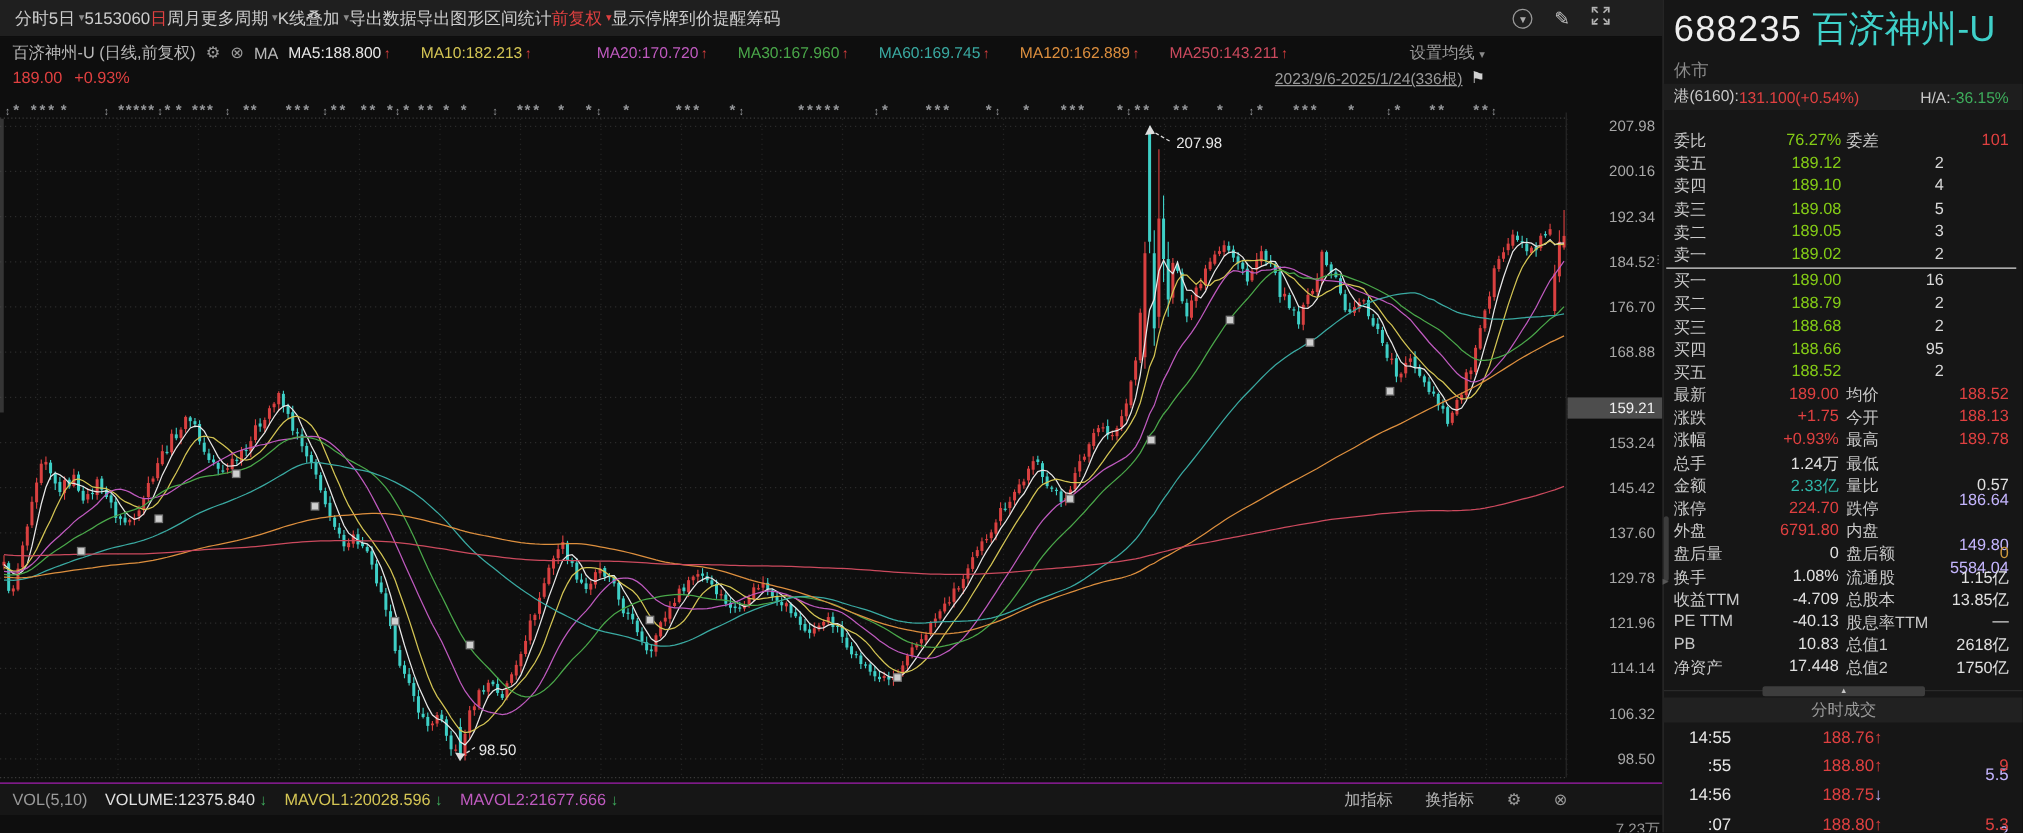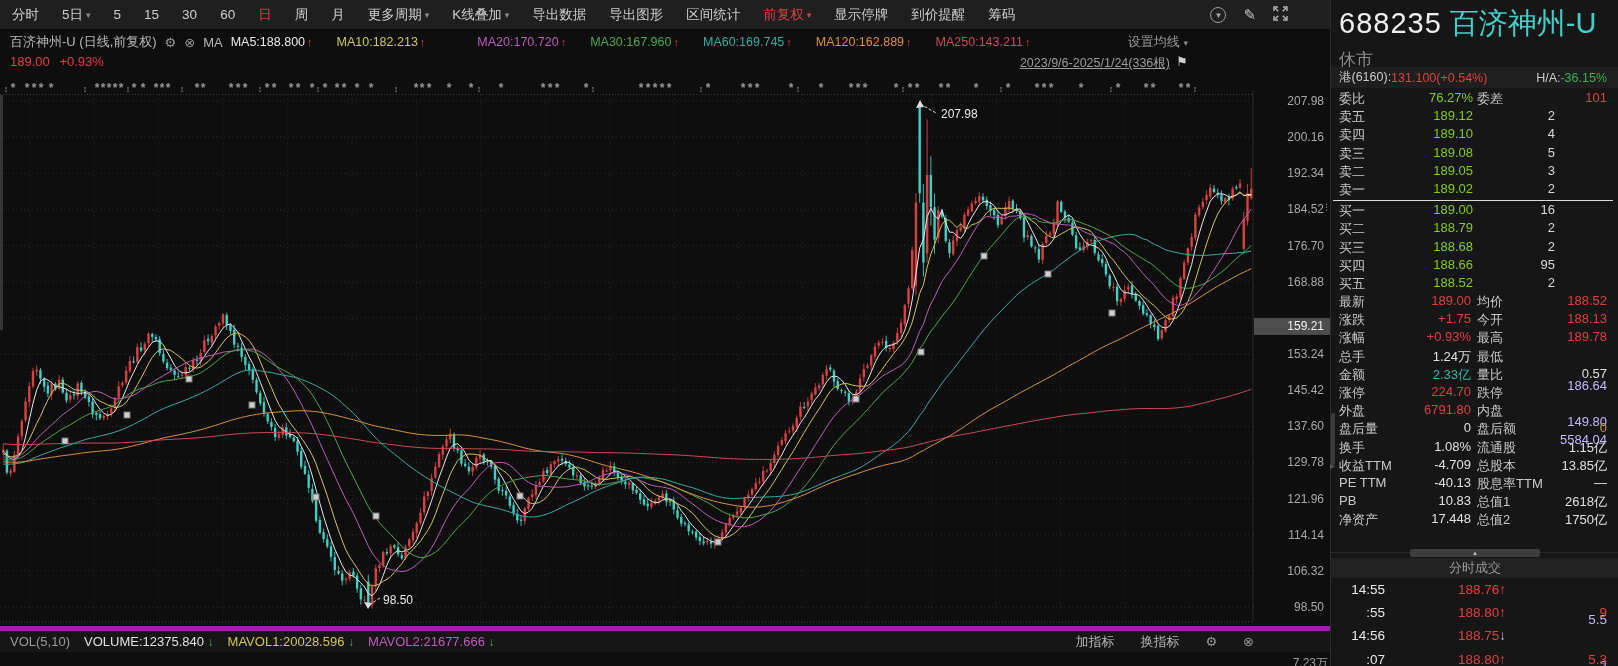--- a/index.html
+++ b/index.html
@@ -2,21 +2,21 @@
 <html><head>
 <meta charset="utf-8">
 <style>
   * { margin:0; padding:0; box-sizing:border-box; }
   html,body { background:#131313; }
   body { font-family:"Liberation Sans","DejaVu Sans",sans-serif; width:1618px; height:666px; overflow:hidden; }
   .app { position:relative; width:1618px; height:666px; background:#131313; color:#cfcfcf; }
 
   
   .toolbar { position:absolute; left:0; top:0; width:1330px; height:30px; background:#1f1f1f; border-bottom:1px solid #090909; display:flex; align-items:center; }
-  .tb-items { display:flex; align-items:center; gap:23px; padding-left:12px; font-size:13.5px; color:#cdcdcd; white-space:nowrap; }
+  .tb-items { display:flex; align-items:center; padding-left:12px; font-size:13.5px; color:#cdcdcd; white-space:nowrap; }
   .tb-item { cursor:pointer; display:flex; align-items:center; gap:3px; }
   .tb-item.active { color:#e04040; }
   .caret { font-size:9px; color:#8a8a8a; }
   .tb-item.active .caret { color:#e04040; }
   .tb-icons { position:absolute; right:42px; top:0; height:30px; display:flex; align-items:center; gap:17px; }
   .circle-ic { width:16px; height:16px; border:1px solid #9a9a9a; border-radius:50%; display:flex; align-items:center; justify-content:center; font-size:8px; color:#aaa; }
   .pen-ic { font-size:15px; color:#c0c0c0; }
 
   
   .chart-area { position:absolute; left:0; top:30px; width:1330px; height:636px; background:#0e0e0e; }
@@ -26,41 +26,41 @@
   .ma-chip { font-size:12.5px; }
   .ma-arrow { color:#e04040; font-size:11px; margin-left:2px; }
   .settings-ma { position:absolute; right:142px; top:3px; font-size:13px; color:#9a9a9a; z-index:2; cursor:pointer; }
   .row2 { position:absolute; left:10px; top:24px; font-size:13px; color:#e04040; z-index:2; }
   .range-label { position:absolute; right:160px; top:25px; font-size:12.5px; color:#9a9a9a; text-decoration:underline; z-index:2; cursor:pointer; }
   .pin-ic { position:absolute; right:142px; top:24px; color:#d0d0d0; font-size:13px; z-index:2; }
   .left-strip { position:absolute; left:0; top:65px; width:3px; height:235px; background:#565656; opacity:.55; z-index:2; }
   .axis-grip { position:absolute; left:1322px; top:172px; color:#8f8f8f; font-size:9px; letter-spacing:-3px; z-index:2; }
 
   
-  .vol-row { position:absolute; left:0; top:596px; width:1330px; height:26px; background:#161616; border-top:5px solid #a21caf; display:flex; align-items:center; gap:14px; padding-left:10px; font-size:13px; z-index:3; white-space:nowrap; }
+  .vol-row { position:absolute; left:0; top:596px; width:1330px; height:26px; background:#161616; border-top:1px solid #a21caf; display:flex; align-items:center; gap:14px; padding-left:10px; font-size:13px; z-index:3; white-space:nowrap; }
   .vol-ind { color:#9a9a9a; }
   .vol-val { color:#e0e0e0; }
   .vol-ma1 { color:#d4c554; }
   .vol-ma2 { color:#bf5abf; }
   .dn-arrow { color:#3ead5c; font-size:12px; }
   .vol-right { margin-left:auto; display:flex; align-items:center; gap:26px; padding-right:76px; color:#b5b5b5; }
   .vol-axis-partial { position:absolute; left:1284px; top:625px; width:44px; height:11px; overflow:hidden; font-size:12px; color:#9a9a9a; z-index:3; text-align:right; }
 
   
   .panel { position:absolute; left:1330px; top:0; width:288px; height:666px; background:#161616; border-left:1px solid #2b2b2b; font-size:13px; z-index:4; }
   .p-header { position:absolute; left:8px; top:4px; white-space:nowrap; }
   .p-code { font-size:29px; color:#eeeeee; letter-spacing:1px; }
   .p-name { font-size:29px; color:#3fd0c9; margin-left:8px; }
-  .p-status { position:absolute; left:8px; top:48px; font-size:17px; color:#8a8a8a; }
+  .p-status { position:absolute; left:8px; top:48px; font-size:14px; color:#8a8a8a; }
   .p-hk { position:absolute; left:0; top:67px; width:288px; height:21px; background:#1e1e1e; display:flex; align-items:center; padding:0 12px 0 8px; font-size:12.5px; }
   .p-hk .lbl { color:#c9c9c9; }
   .p-hk .red { color:#e04040; }
   .p-hk .right { margin-left:auto; }
   .p-hk .grn { color:#3ead5c; }
-  .p-book { position:absolute; left:0; top:90px; width:288px; }
+  .p-book { position:absolute; left:0; top:104px; width:288px; }
   .b-row { position:relative; height:18.2px; }
   .b-row .l { position:absolute; left:8px; color:#c9c9c9; }
   .b-row .pv { position:absolute; right:146px; color:#84cc16; }
   .b-row .q { position:absolute; right:64px; color:#d8d8d8; }
   .b-row .l2 { position:absolute; left:146px; color:#c9c9c9; }
   .b-row .q2 { position:absolute; right:12px; color:#e04040; }
   .book-sep { height:1px; background:#dcdcdc; margin:1px 6px 1px 2px; }
   .s-row { position:relative; height:18.2px; }
   .s-row .l { position:absolute; left:8px; color:#c9c9c9; white-space:nowrap; }
   .s-row .v1 { position:absolute; right:148px; }

